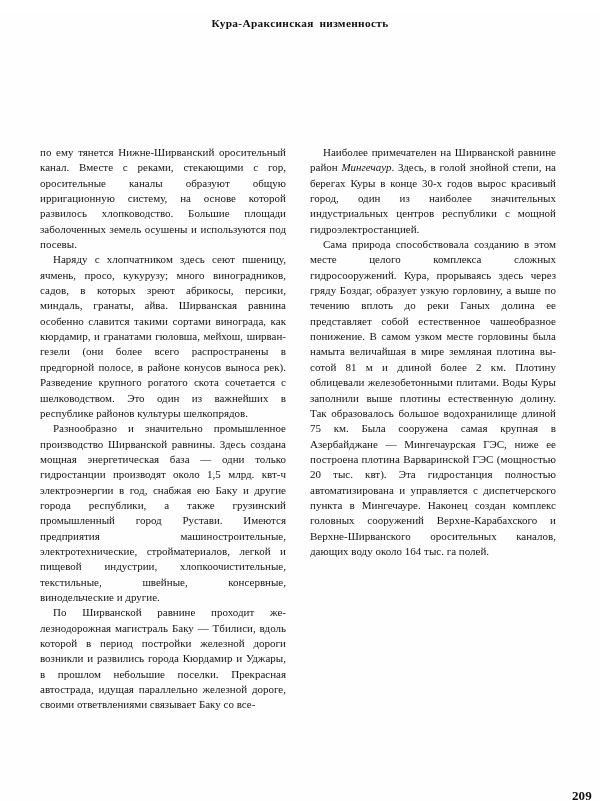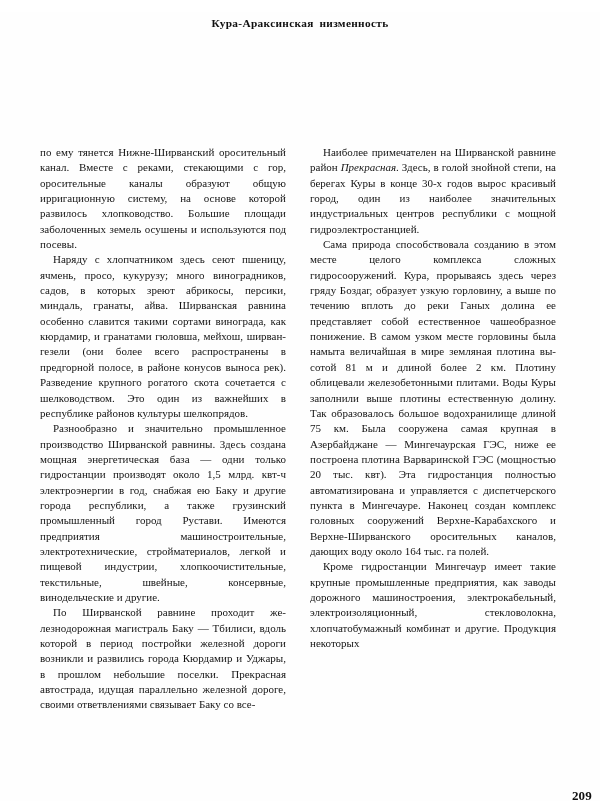--- a/index.html
+++ b/index.html
@@ -88,22 +88,21 @@
   <div class="columns">
 
     <div class="col col-left">
       <p class="noindent">по ему тянется Нижне-Ширванский ороси­тельный канал. Вместе с реками, стекаю­щими с гор, оросительные каналы образу­ют общую ирригационную систему, на основе которой развилось хлопководство. Большие площади заболоченных земель осушены и используются под посевы.</p>
       <p>Наряду с хлопчатником здесь сеют пше­ницу, ячмень, просо, кукурузу; много ви­ноградников, садов, в которых зреют абри­косы, персики, миндаль, гранаты, айва. Ширванская равнина особенно славится такими сортами винограда, как кюрдамир, и гранатами гюловша, мейхош, ширван-ге­зели (они более всего распространены в предгорной полосе, в районе конусов вы­носа рек). Разведение крупного рогатого скота сочетается с шелководством. Это один из важнейших в республике районов культуры шелкопрядов.</p>
       <p>Разнообразно и значительно промышлен­ное производство Ширванской равнины. Здесь создана мощная энергетическая ба­за — одни только гидростанции производят около 1,5 млрд. квт-ч электроэнергии в год, снабжая ею Баку и другие города рес­публики, а также грузинский промышлен­ный город Рустави. Имеются предприятия машиностроительные, электротехнические, стройматериалов, легкой и пищевой инду­стрии, хлопкоочистительные, текстильные, швейные, консервные, винодельческие и другие.</p>
       <p>По Ширванской равнине проходит же­лезнодорожная магистраль Баку — Тбили­си, вдоль которой в период постройки железной дороги возникли и развились го­рода Кюрдамир и Уджары, в прошлом не­большие поселки. Прекрасная автострада, идущая параллельно железной дороге, сво­ими ответвлениями связывает Баку со все-</p>
     </div>
 
     <div class="col col-right">
-      <p><span>Наиболее примечателен на Ширванской равнине район </span><em>Прекрасная</em><span>. Здесь, в голой знойной степи, на берегах Куры в конце 30-х годов вырос красивый город, один из наиболее значительных индустриальных центров республики с мощной гидроэлек­тростанцией.</span></p>
+      <p><span>Наиболее примечателен на Ширванской равнине район </span><em>Мингечаур</em><span>. Здесь, в голой знойной степи, на берегах Куры в конце 30-х годов вырос красивый город, один из наиболее значительных индустриальных центров республики с мощной гидроэлек­тростанцией.</span></p>
       <p>Сама природа способствовала созданию в этом месте целого комплекса сложных гидросооружений. Кура, прорываясь здесь через гряду Боздаг, образует узкую гор­ловину, а выше по течению вплоть до реки Ганых долина ее представляет собой есте­ственное чашеобразное понижение. В са­мом узком месте горловины была намыта величайшая в мире земляная плотина вы­сотой 81 м и длиной более 2 км. Плотину облицевали железобетонными плитами. Во­ды Куры заполнили выше плотины естест­венную долину. Так образовалось большое водохранилище длиной 75 км. Была соору­жена самая крупная в Азербайджане — Мингечаурская ГЭС, ниже ее построена плотина Варваринской ГЭС (мощностью 20 тыс. квт). Эта гидростанция полностью автоматизирована и управляется с диспет­черского пункта в Мингечауре. Наконец со­здан комплекс головных сооружений Верх­не-Карабахского и Верхне-Ширванского оросительных каналов, дающих воду около 164 тыс. га полей.</p>
-      <p>Кроме гидростанции Мингечаур имеет такие крупные промышленные предприя­тия, как заводы дорожного машинострое­ния, электрокабельный, электроизоляцион­ный, стекловолокна, хлопчатобумажный комбинат и другие. Продукция некоторых</p>
     </div>
 
   </div>
 
   <div class="folio">209</div>
 
 </div>
 
 </body></html>

